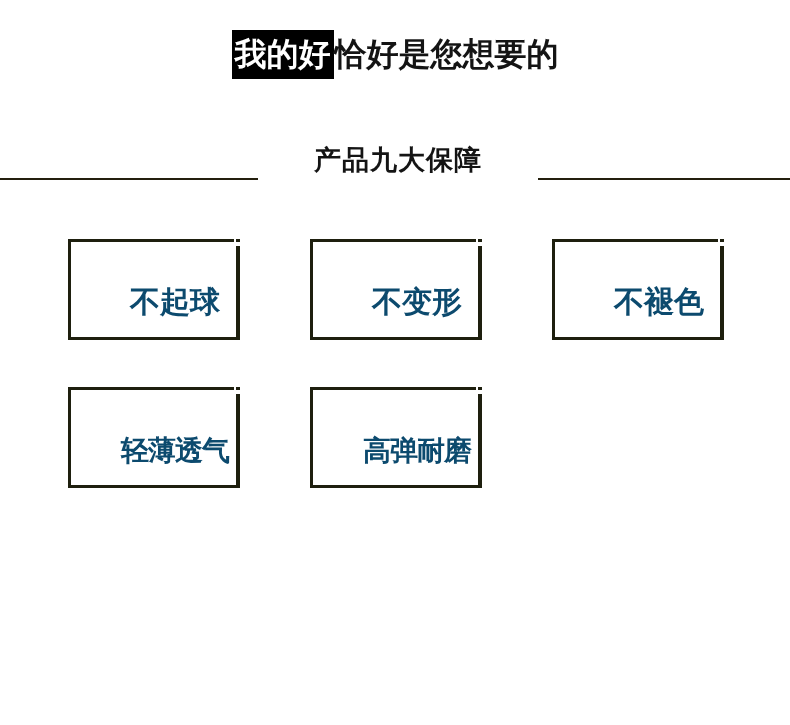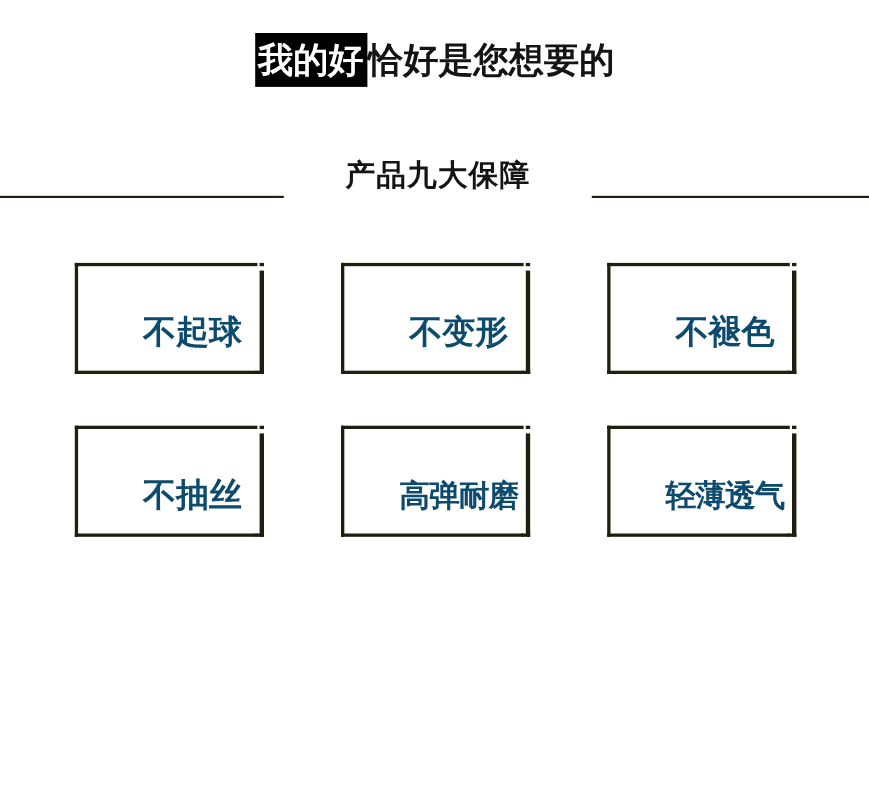--- a/index.html
+++ b/index.html
@@ -176,34 +176,27 @@
       <div class="stub"></div>
       <div class="label">不变形</div>
     </div>
     <div class="cell">
       <div class="frame"></div>
       <div class="dash"></div>
       <div class="accent"></div>
       <div class="stub"></div>
       <div class="label">不褪色</div>
     </div>
-    <div class="cell">
-      <div class="frame"></div>
-      <div class="dash"></div>
-      <div class="accent"></div>
-      <div class="stub"></div>
-      <div class="label">不抽丝</div>
-    </div>
     <div class="cell wide">
       <div class="frame"></div>
       <div class="dash"></div>
       <div class="accent"></div>
       <div class="stub"></div>
+      <div class="label">轻薄透气</div>
+    </div>
+    <div class="cell wide">
+      <div class="frame"></div>
+      <div class="dash"></div>
+      <div class="accent"></div>
+      <div class="stub"></div>
       <div class="label">高弹耐磨</div>
     </div>
-    <div class="cell wide">
-      <div class="frame"></div>
-      <div class="dash"></div>
-      <div class="accent"></div>
-      <div class="stub"></div>
-      <div class="label">轻薄透气</div>
-    </div>
   </div>
 
 </body></html>

